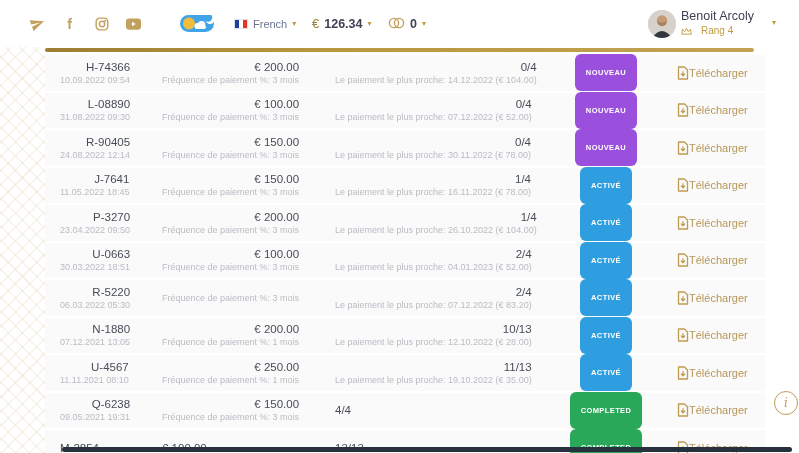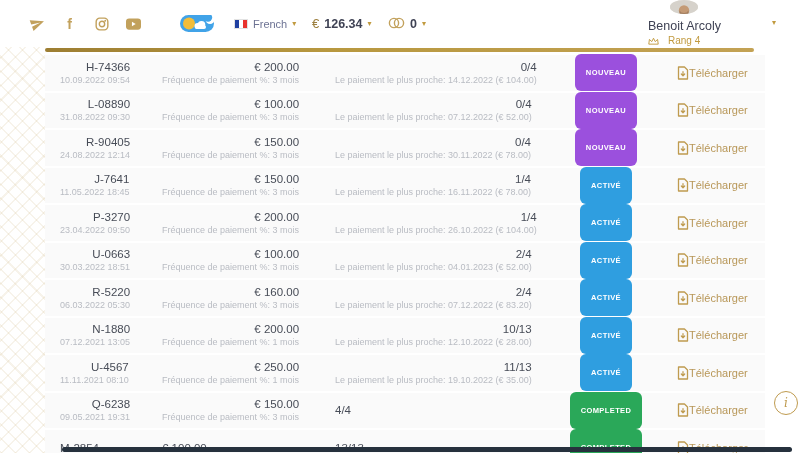--- a/index.html
+++ b/index.html
@@ -19,21 +19,21 @@
   .hitem { position:absolute; top:0; height:47px; display:flex; align-items:center; gap:5px; cursor:pointer; }
   .lang { left:234px; }
   .lang-label { font-size:11px; color:#6c7293; }
   .flag { width:14px; height:10px; display:flex; border:0.5px solid #e2e2e2; }
   .flag div { flex:1; height:100%; }
   .caret { color:#c19a3f; font-size:8px; line-height:1; }
   .balance { left:312px; }
   .euro-sym { color:#9c7f3e; font-size:13px; }
   .balance-amount, .coin-count { font-size:12.5px; color:#3f4254; font-weight:600; }
   .coins { left:388px; }
-  .user { left:648px;flex-direction:column; }
+  .user { left:648px; }
   .avatar { width:28px; height:28px; border-radius:50%; overflow:hidden; background:#e8e4de; }
   .user-text { display:flex; flex-direction:column; justify-content:center; line-height:1.25; }
   .user-name { font-size:12.5px; color:#3f4254; }
   .user-rank { font-size:10px; color:#c19a3f; display:flex; align-items:center; gap:9px; }
   .user-caret { position:absolute; left:772px; top:19px; cursor:pointer; }
   
   .left-pattern {
     position:absolute; left:0; top:47px; width:45px; height:406px;
     background:
       repeating-linear-gradient(45deg, rgba(200,172,112,0.14) 0 1.5px, transparent 1.5px 10px),
@@ -305,21 +305,20 @@
       <span class="dl-label">Télécharger</span>
     </div>
   </div>
 
   <div class="row">
     <div class="col col-id">
       <span class="l1">R-5220</span>
       <span class="l2">06.03.2022 05:30</span>
     </div>
     <div class="col col-amount">
-      <span class="l1">€ 160.00</span>
       <span class="l2">Fréquence de paiement %: 3 mois</span>
     </div>
     <div class="col col-progress">
       <span class="l1">2/4</span>
       <span class="l2">Le paiement le plus proche: 07.12.2022 (€ 83.20)</span>
     </div>
     <div class="badge-wrap">
       <span class="badge" style="background: rgb(47, 158, 224);">ACTIVÉ</span>
     </div>
     <div class="dl">

